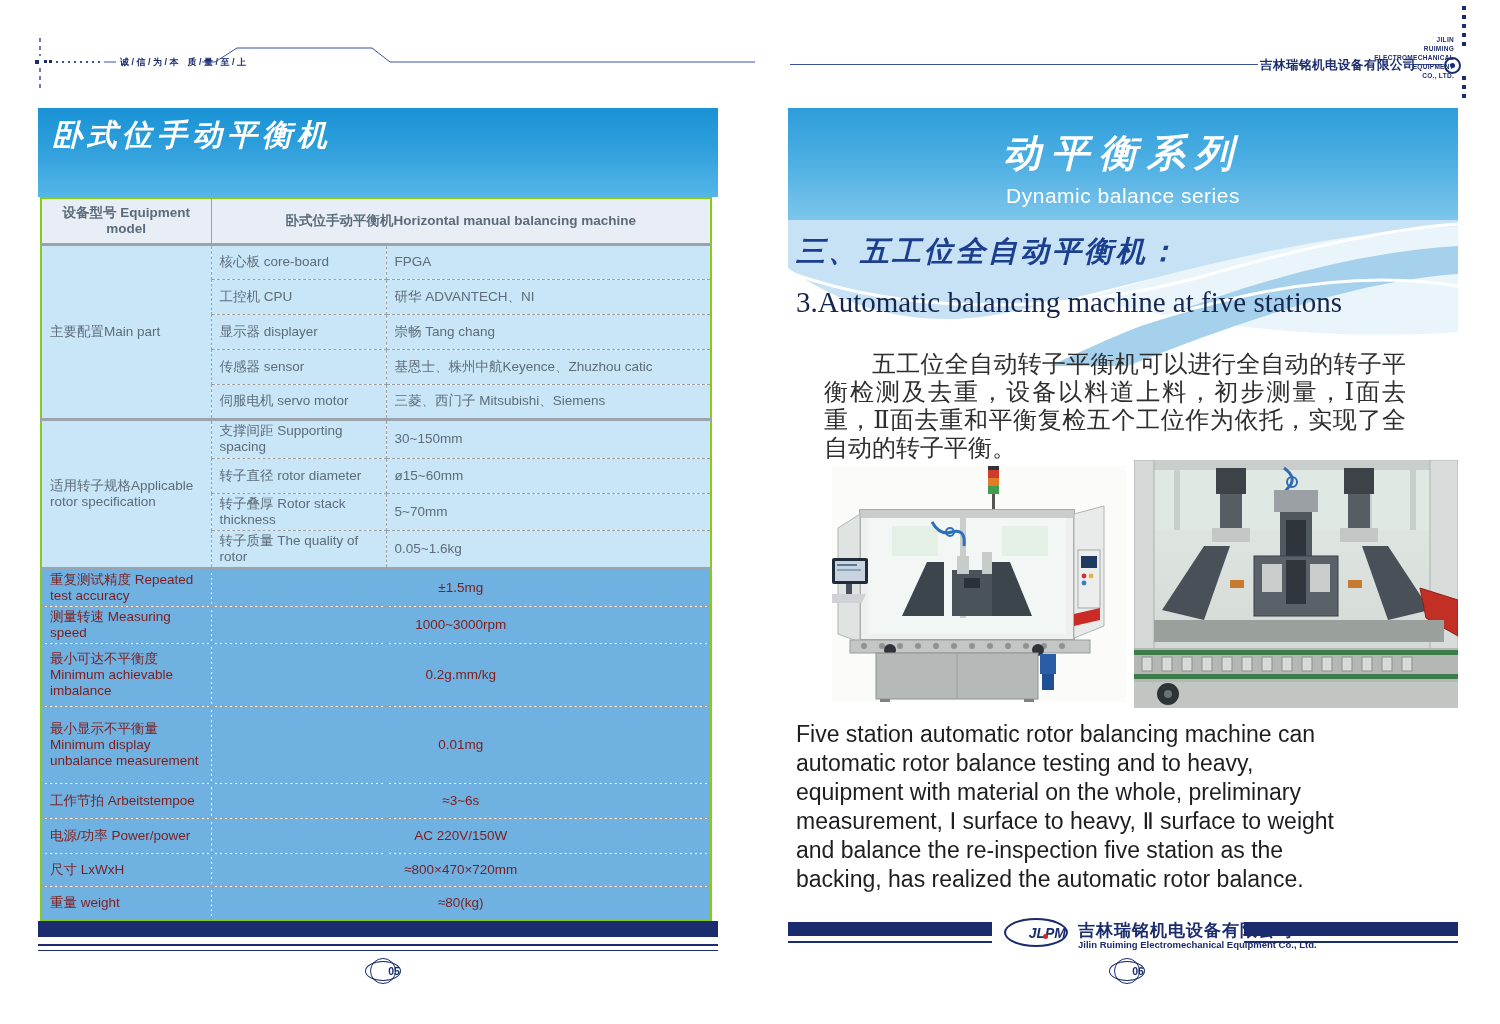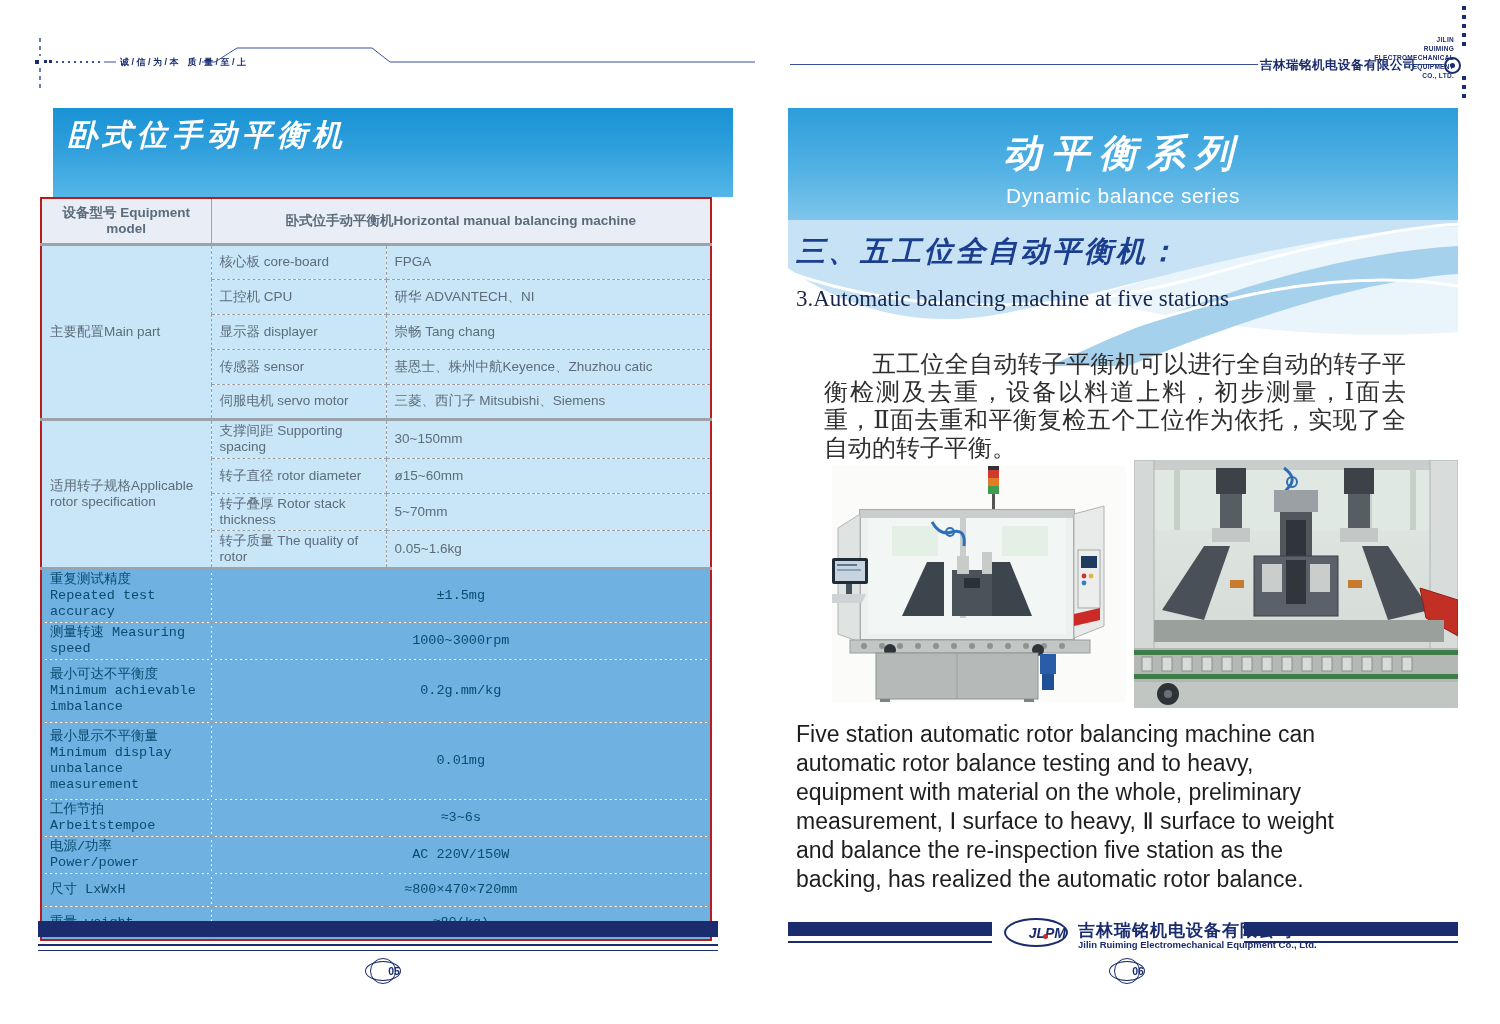--- a/index.html
+++ b/index.html
@@ -2,36 +2,36 @@
 <html><head>
 <meta charset="utf-8">
 <style>
   html,body{margin:0;padding:0;background:#ffffff;}
   .canvas{position:relative;width:1500px;height:1024px;background:#ffffff;overflow:hidden;
           font-family:"Liberation Sans",sans-serif;}
   .abs{position:absolute;}
   .cn-script{font-family:"DejaVu Serif","Liberation Serif",serif;font-style:italic;font-weight:700;}
 
   
-  .title-left{left:53px;top:108px;width:680px;height:89px;
+  .title-left{left:38px;top:108px;width:680px;height:89px;
     background:linear-gradient(180deg,#1992d4 0%,#2f9fdc 45%,#55b6e8 100%);
     padding:10px 0 0 14px;box-sizing:border-box;}
   .title-left .zh{color:#ffffff;font-size:30px;letter-spacing:5px;line-height:34px;}
   .title-left .en{color:#ffffff;font-size:28px;font-weight:400;letter-spacing:0.5px;line-height:36px;
     font-family:"Liberation Sans",sans-serif;}
 
   
   .spec-table{position:absolute;left:40px;top:197px;width:670px;border-collapse:collapse;
-    table-layout:fixed;font-size:13.5px;color:#5d6c79;border:2px solid #b91c1c;}
+    table-layout:fixed;font-size:13.5px;color:#5d6c79;border:2px solid #84cc16;}
   .spec-table td{border:1px dashed #94a0aa;padding:2px 8px;vertical-align:middle;line-height:16px;
     overflow:hidden;}
   .spec-table tr.thead td{background:#e9eef6;font-weight:bold;text-align:center;
     border-style:solid;border-color:#9ca3ab;color:#5a6b7b;}
   .sec-a{background:#c9e6f8;}
-  .sec-b{background:#6fb1e1;color:#0c4a6e;font-family:Liberation Mono, monospace;}
+  .sec-b{background:#6fb1e1;color:#7f1d1d;}
   .sec-b .cent{text-align:center;}
   .sec-top td{border-top:3px solid #9ca3ab;}
   .h46{height:46px}.h35{height:35px}.h39{height:39px}.h38{height:38px}.h37{height:37px}
   .h63{height:63px}.h77{height:77px}.h33{height:33px}.h34{height:34px}
 
   
   .bar{background:#1a2c6e;}
   .rule-left{left:38px;top:944px;width:680px;height:4px;border-top:2px solid #1a2c6e;
     border-bottom:1px solid #1a2c6e;}
   .pgc{width:24px;height:24px;border:1px solid #1a2c6e;border-radius:50%;
@@ -51,21 +51,21 @@
 
   
   .title-right{left:788px;top:108px;width:670px;height:114px;text-align:center;
     background:linear-gradient(180deg,#2d9ddb 0%,#4fb0e3 50%,#7fc6ec 100%);
     box-sizing:border-box;padding-top:22px;}
   .title-right .zh{color:#fff;font-size:38px;letter-spacing:10px;line-height:46px;}
   .title-right .en{color:#fff;font-size:21px;margin-top:8px;letter-spacing:0.5px;}
 
   
   .sec-zh{left:796px;top:232px;font-size:29px;color:#1c3e8e;letter-spacing:3px;}
-  .sec-en{left:796px;top:286px;font-size:23px;color:#17264e;font-family:"Liberation Serif",serif;}
+  .sec-en{left:796px;top:286px;font-size:29px;color:#17264e;font-family:"Liberation Serif",serif;}
   .para-zh{left:792px;top:350px;width:582px;font-size:24px;line-height:28px;color:#2e2e2e;
     text-indent:2em;font-family:"DejaVu Serif","Liberation Serif",serif;text-align:justify;margin-left:32px;}
   .para-en{left:796px;top:720px;width:562px;font-size:23px;line-height:29px;color:#1e1e21;}
 
   
   .logo-oval{left:1004px;top:918px;width:64px;height:29px;border:2px solid #1a2c6e;border-radius:50%;
     display:flex;align-items:center;justify-content:flex-end;font-weight:800;font-style:italic;
     color:#1a2c6e;font-size:14px;box-sizing:border-box;}
   .logo-dot{position:absolute;width:5px;height:5px;background:#cf2a24;border-radius:50%;
     left:37px;bottom:6px;}

